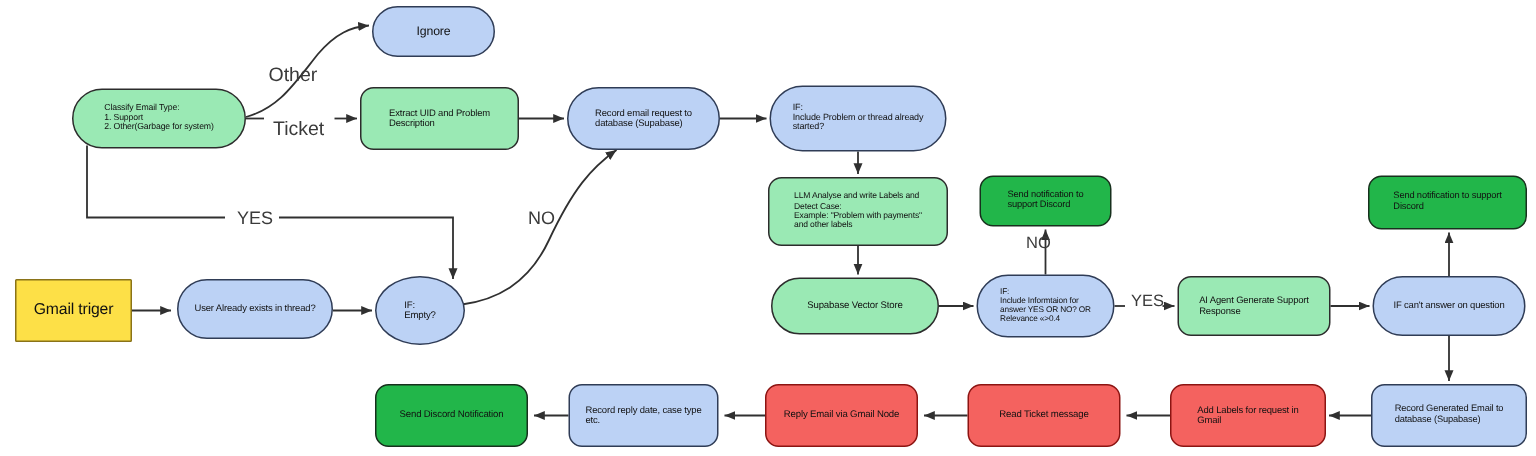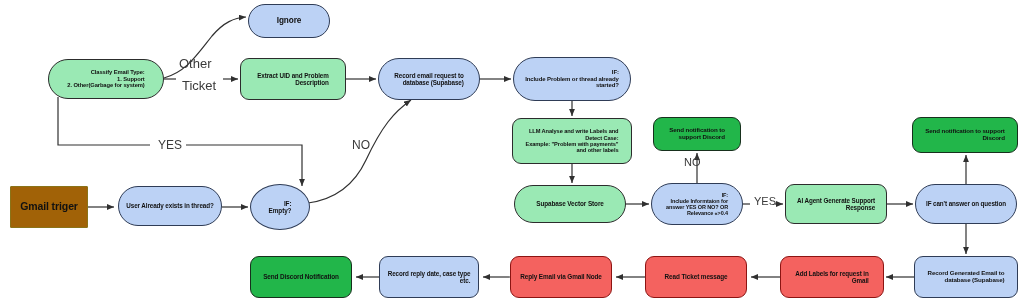--- a/index.html
+++ b/index.html
@@ -25,34 +25,34 @@
     width: 1024px;
     height: 304px;
     pointer-events: none;
   }
   .node {
     position: absolute;
     box-sizing: border-box;
     display: flex;
     align-items: center;
     justify-content: center;
-    text-align: right;
+    text-align: left;
     border: 1.3px solid #232323;
     color: #111111;
-    font-weight: bold;
+    font-weight: normal;
     line-height: 1.12;
     padding: 2px 4px;
     white-space: pre-line;
     letter-spacing: -0.1px;
   }
   .c-green  { background: #9ae9b4; border-color: #2c2c2c; }
   .c-blue   { background: #bcd2f5; border-color: #2f3c56; }
   .c-dgreen { background: #22b64a; border-color: #17301d; }
   .c-red    { background: #f4625f; border-color: #8c1412; }
-  .c-yellow { background: #a16207; border-color: #8a7318; }
+  .c-yellow { background: #fde047; border-color: #8a7318; }
 
   .pill      { border-radius: 999px; }
   .roundrect { border-radius: 9px; }
   .rect      { border-radius: 1px; }
   .ellipse   { border-radius: 50%; }
 
   .edge-label {
     position: absolute;
     color: #3a3a3a;
     font-weight: normal;
@@ -153,21 +153,21 @@
 database (Supabase)</div>
       <div class="node c-red roundrect" style="left: 780px; top: 256px; width: 104px; height: 42px; font-size: 6.3px;">Add Labels for request in
 Gmail</div>
       <div class="node c-red roundrect" style="left: 645px; top: 256px; width: 102px; height: 42px; font-size: 6.4px;">Read Ticket message</div>
       <div class="node c-red roundrect" style="left: 510px; top: 256px; width: 102px; height: 42px; font-size: 6.4px;">Reply Email via Gmail Node</div>
       <div class="node c-blue roundrect" style="left: 379px; top: 256px; width: 100px; height: 42px; font-size: 6.3px;">Record reply date, case type
 etc.</div>
       <div class="node c-dgreen roundrect" style="left: 250px; top: 256px; width: 102px; height: 42px; font-size: 6.4px;">Send Discord Notification</div>
     </div>
   <div id="labels-layer">
-      <div class="edge-label" style="left: 179px; top: 56px; font-size: 13px;">Other</div>
+      <div class="edge-label" style="left: 179px; top: 42px; font-size: 13px;">Other</div>
       <div class="edge-label" style="left: 182px; top: 78px; font-size: 13px;">Ticket</div>
       <div class="edge-label" style="left: 158px; top: 138px; font-size: 12px;">YES</div>
       <div class="edge-label" style="left: 352px; top: 138px; font-size: 12px;">NO</div>
       <div class="edge-label" style="left: 684px; top: 156px; font-size: 11px;">NO</div>
       <div class="edge-label" style="left: 754px; top: 195px; font-size: 11px;">YES</div>
     </div>
 
 </div>
 
 </body></html>

